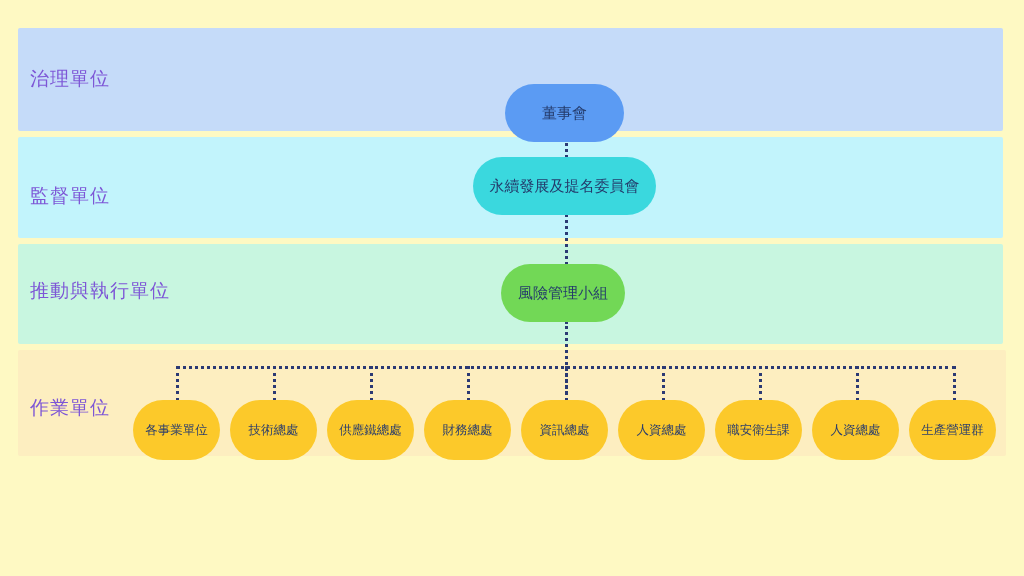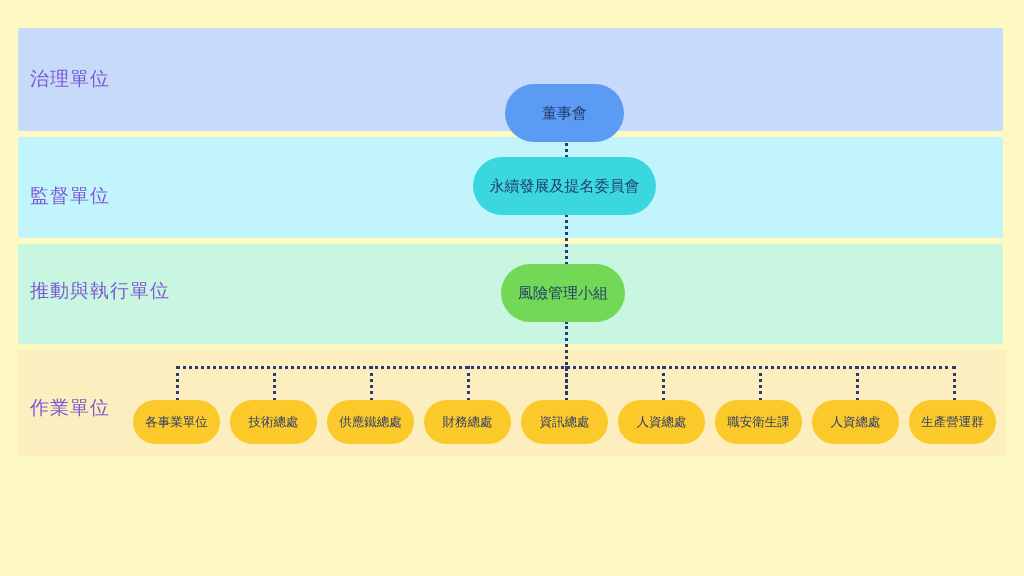--- a/index.html
+++ b/index.html
@@ -75,21 +75,21 @@
   }
   .node-risk {
     left: 501px; top: 264px;
     width: 124px; height: 58px;
     background: #72d856;
     font-size: 15px;
   }
   .unit {
     top: 400px;
     width: 87px;
-    height: 44px;
+    height: 60px;
     background: #fcc92a;
     font-size: 12.5px;
     color: #2d3f6b;
   }
 
   
   .v-dot {
     position: absolute;
     width: 0;
     border-left: 3px dotted #2b3a74;

